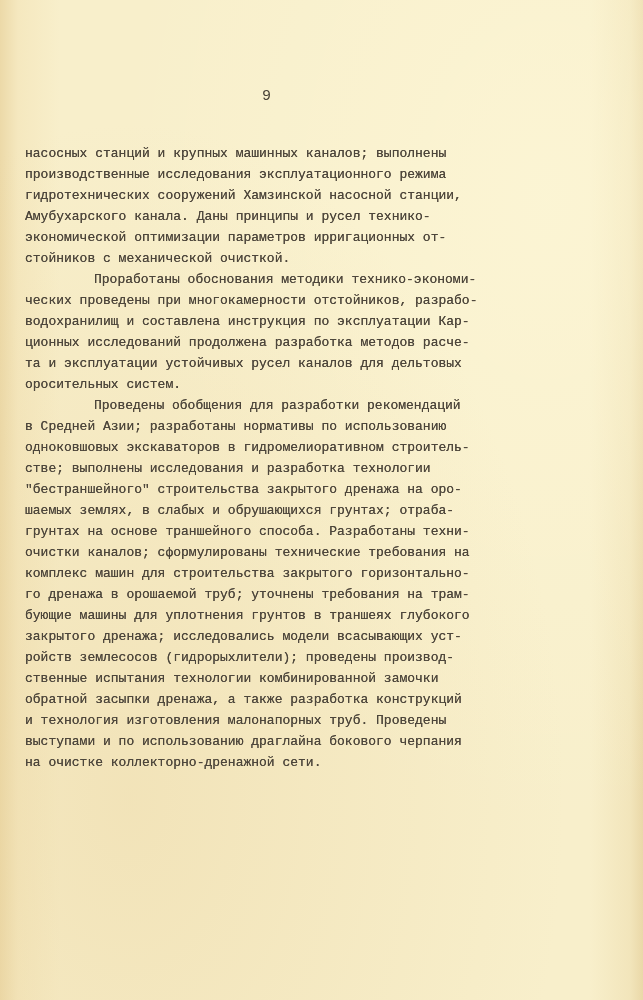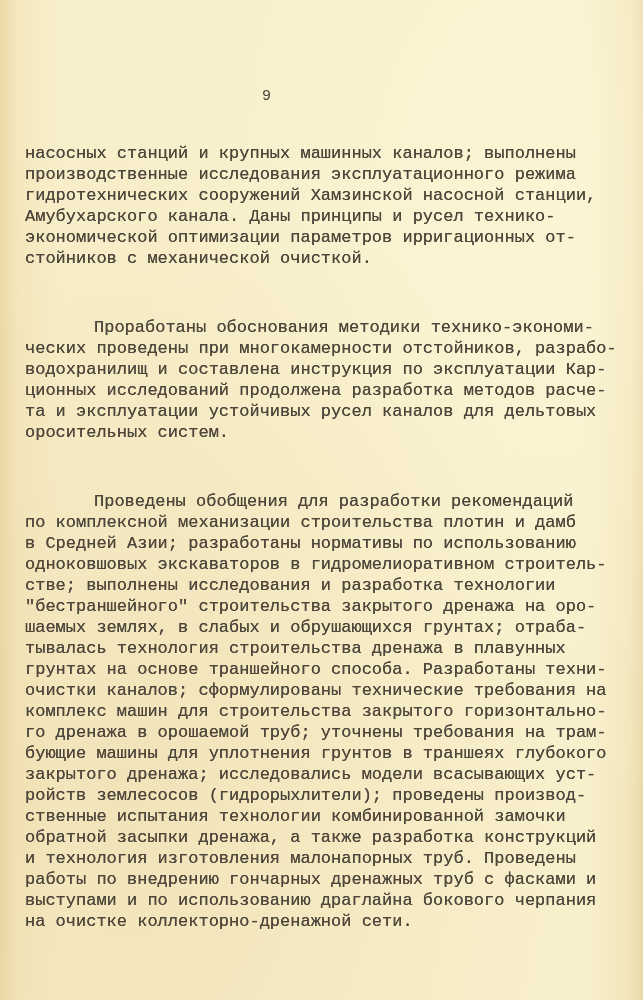--- a/index.html
+++ b/index.html
@@ -30,34 +30,33 @@
       font-family: "Liberation Mono", "DejaVu Sans Mono", monospace;
       font-size: 15px;
       color: #4a4338;
     }
     .body-text {
       position: absolute;
       top: 143px;
       left: 25px;
       width: 600px;
       font-family: "Liberation Mono", "DejaVu Sans Mono", monospace;
-      font-size: 17px;
+      font-size: 13px;
       line-height: 21px;
       color: #4d463b;
       letter-spacing: 0px;
       text-shadow: 0 0 0.4px #5a5245;
     }
     .line {
       display: block;
       white-space: pre;
       height: 21px;
     }
     .para-indent {
       padding-left: 69px;
-      margin-top: 48px;
     }
   </style>
 </head>
 <body>
 
 <div class="page">
   <div class="page-number">9</div>
 
   <div class="body-text">
 
@@ -74,35 +73,32 @@
       <span class="line para-indent">Проработаны обоснования методики технико-экономи-</span>
       <span class="line">ческих проведены при многокамерности отстойников, разрабо-</span>
       <span class="line">водохранилищ и составлена инструкция по эксплуатации Кар-</span>
       <span class="line">ционных исследований продолжена разработка методов расче-</span>
       <span class="line">та и эксплуатации устойчивых русел каналов для дельтовых</span>
       <span class="line">оросительных систем.</span>
     </div>
 
     <div>
       <span class="line para-indent">Проведены обобщения для разработки рекомендаций</span>
-      <span class="line">по комплексной механизации строительства плотин и дамб</span>
       <span class="line">в Средней Азии; разработаны нормативы по использованию</span>
       <span class="line">одноковшовых экскаваторов в гидромелиоративном строитель-</span>
       <span class="line">стве; выполнены исследования и разработка технологии</span>
       <span class="line">"бестраншейного" строительства закрытого дренажа на оро-</span>
       <span class="line">шаемых землях, в слабых и обрушающихся грунтах; отраба-</span>
-      <span class="line">тывалась технология строительства дренажа в плавунных</span>
       <span class="line">грунтах на основе траншейного способа. Разработаны техни-</span>
       <span class="line">очистки каналов; сформулированы технические требования на</span>
       <span class="line">комплекс машин для строительства закрытого горизонтально-</span>
       <span class="line">го дренажа в орошаемой труб; уточнены требования на трам-</span>
       <span class="line">бующие машины для уплотнения грунтов в траншеях глубокого</span>
       <span class="line">закрытого дренажа; исследовались модели всасывающих уст-</span>
       <span class="line">ройств землесосов (гидрорыхлители); проведены производ-</span>
       <span class="line">ственные испытания технологии комбинированной замочки</span>
       <span class="line">обратной засыпки дренажа, а также разработка конструкций</span>
       <span class="line">и технология изготовления малонапорных труб. Проведены</span>
-      <span class="line">работы по внедрению гончарных дренажных труб с фасками и</span>
       <span class="line">выступами и по использованию драглайна бокового черпания</span>
       <span class="line">на очистке коллекторно-дренажной сети.</span>
     </div>
   </div>
 </div>
 
 </body></html>

